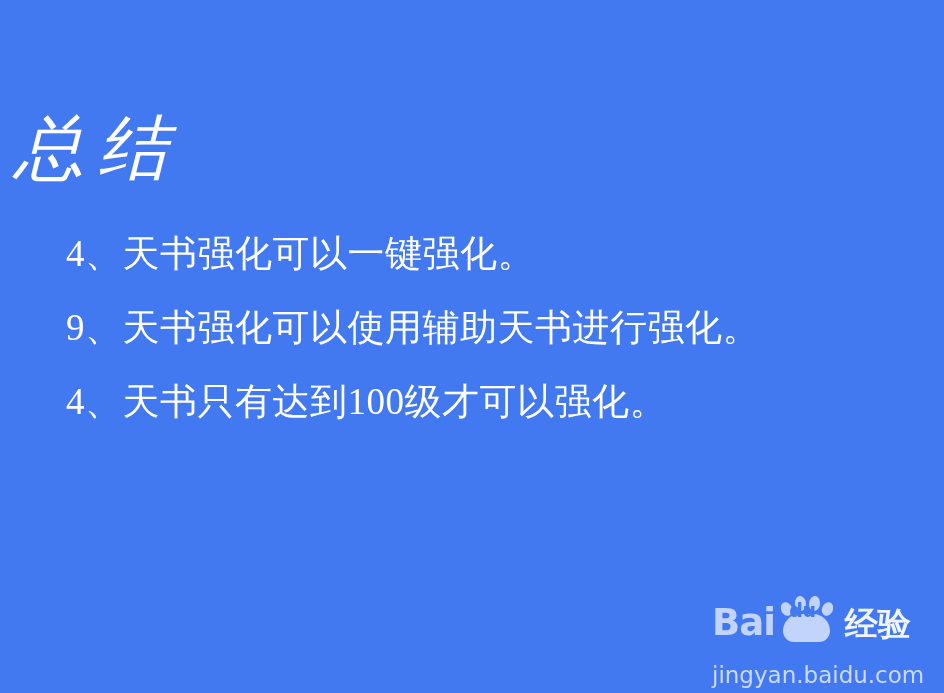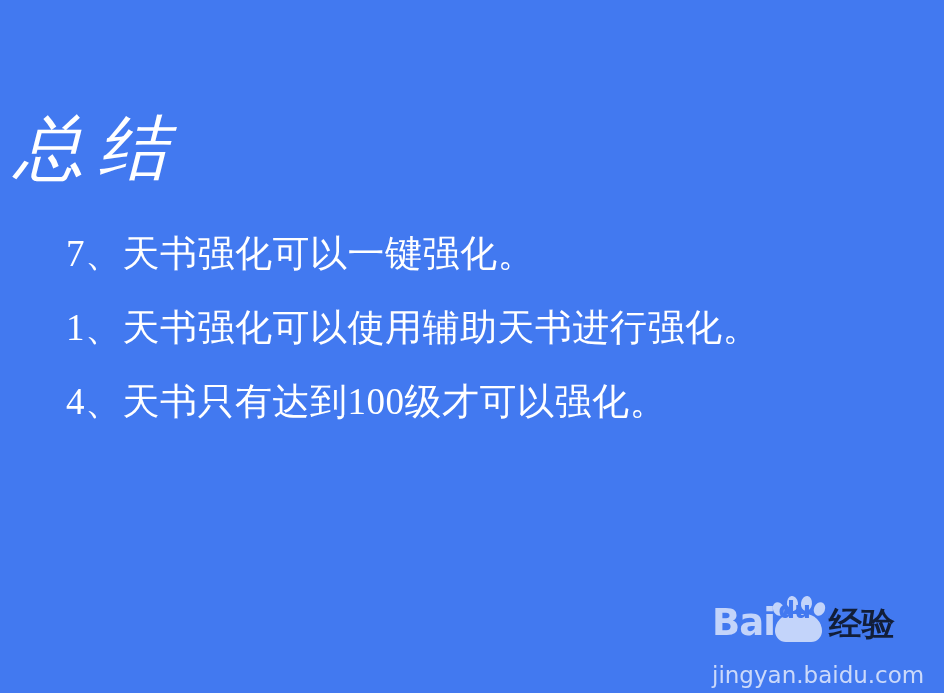--- a/index.html
+++ b/index.html
@@ -70,20 +70,21 @@
     height: 88px;
     opacity: 0.92;
     user-select: none;
   }
   .wm-logo {
     position: relative;
     height: 46px;
     width: 100%;
     display: flex;
     align-items: flex-end;
+    gap: 8px;
   }
   .wm-bai {
     font-family: "DejaVu Sans", "Liberation Sans", sans-serif;
     font-size: 37px;
     font-weight: 700;
     color: #cfdcfb;
     letter-spacing: -1px;
     line-height: 38px;
     display: block;
   }
@@ -113,31 +114,31 @@
     background: #cfdcfb;
     border-radius: 22px 22px 14px 14px;
   }
   .paw .pad-text {
     position: absolute;
     left: 0;
     top: 3px;
     width: 47px;
     text-align: center;
     font-family: "DejaVu Sans", "Liberation Sans", sans-serif;
-    font-size: 23px;
+    font-size: 19px;
     font-weight: 700;
     color: #4279F0;
     line-height: 23px;
     letter-spacing: -0.5px;
   }
   .wm-jingyan {
     font-family: "Liberation Sans", "DejaVu Sans", sans-serif;
     font-size: 33px;
     font-weight: 700;
-    color: #0f172a;
+    color: #ffffff;
     line-height: 36px;
     letter-spacing: 0px;
     margin-left: 2px;
     display: block;
   }
   .wm-url {
     margin-top: 20px;
     font-family: "DejaVu Sans", "Liberation Sans", sans-serif;
     font-size: 23px;
     font-weight: 400;
@@ -148,22 +149,22 @@
   }
 </style>
 </head>
 <body>
 
 <div class="slide">
 
   <h1 class="slide-title">总结</h1>
 
   <ul class="body-list">
-    <li>7、天书强化可以一键强化。</li>
-    <li>1、天书强化可以使用辅助天书进行强化。</li>
+    <li>4、天书强化可以一键强化。</li>
+    <li>9、天书强化可以使用辅助天书进行强化。</li>
     <li>4、天书只有达到100级才可以强化。</li>
   </ul>
 
   <div class="watermark">
     <div class="wm-logo">
       <span class="wm-bai">Bai</span>
       <span class="paw">
         <span class="toe t1"></span>
         <span class="toe t2"></span>
         <span class="toe t3"></span>

